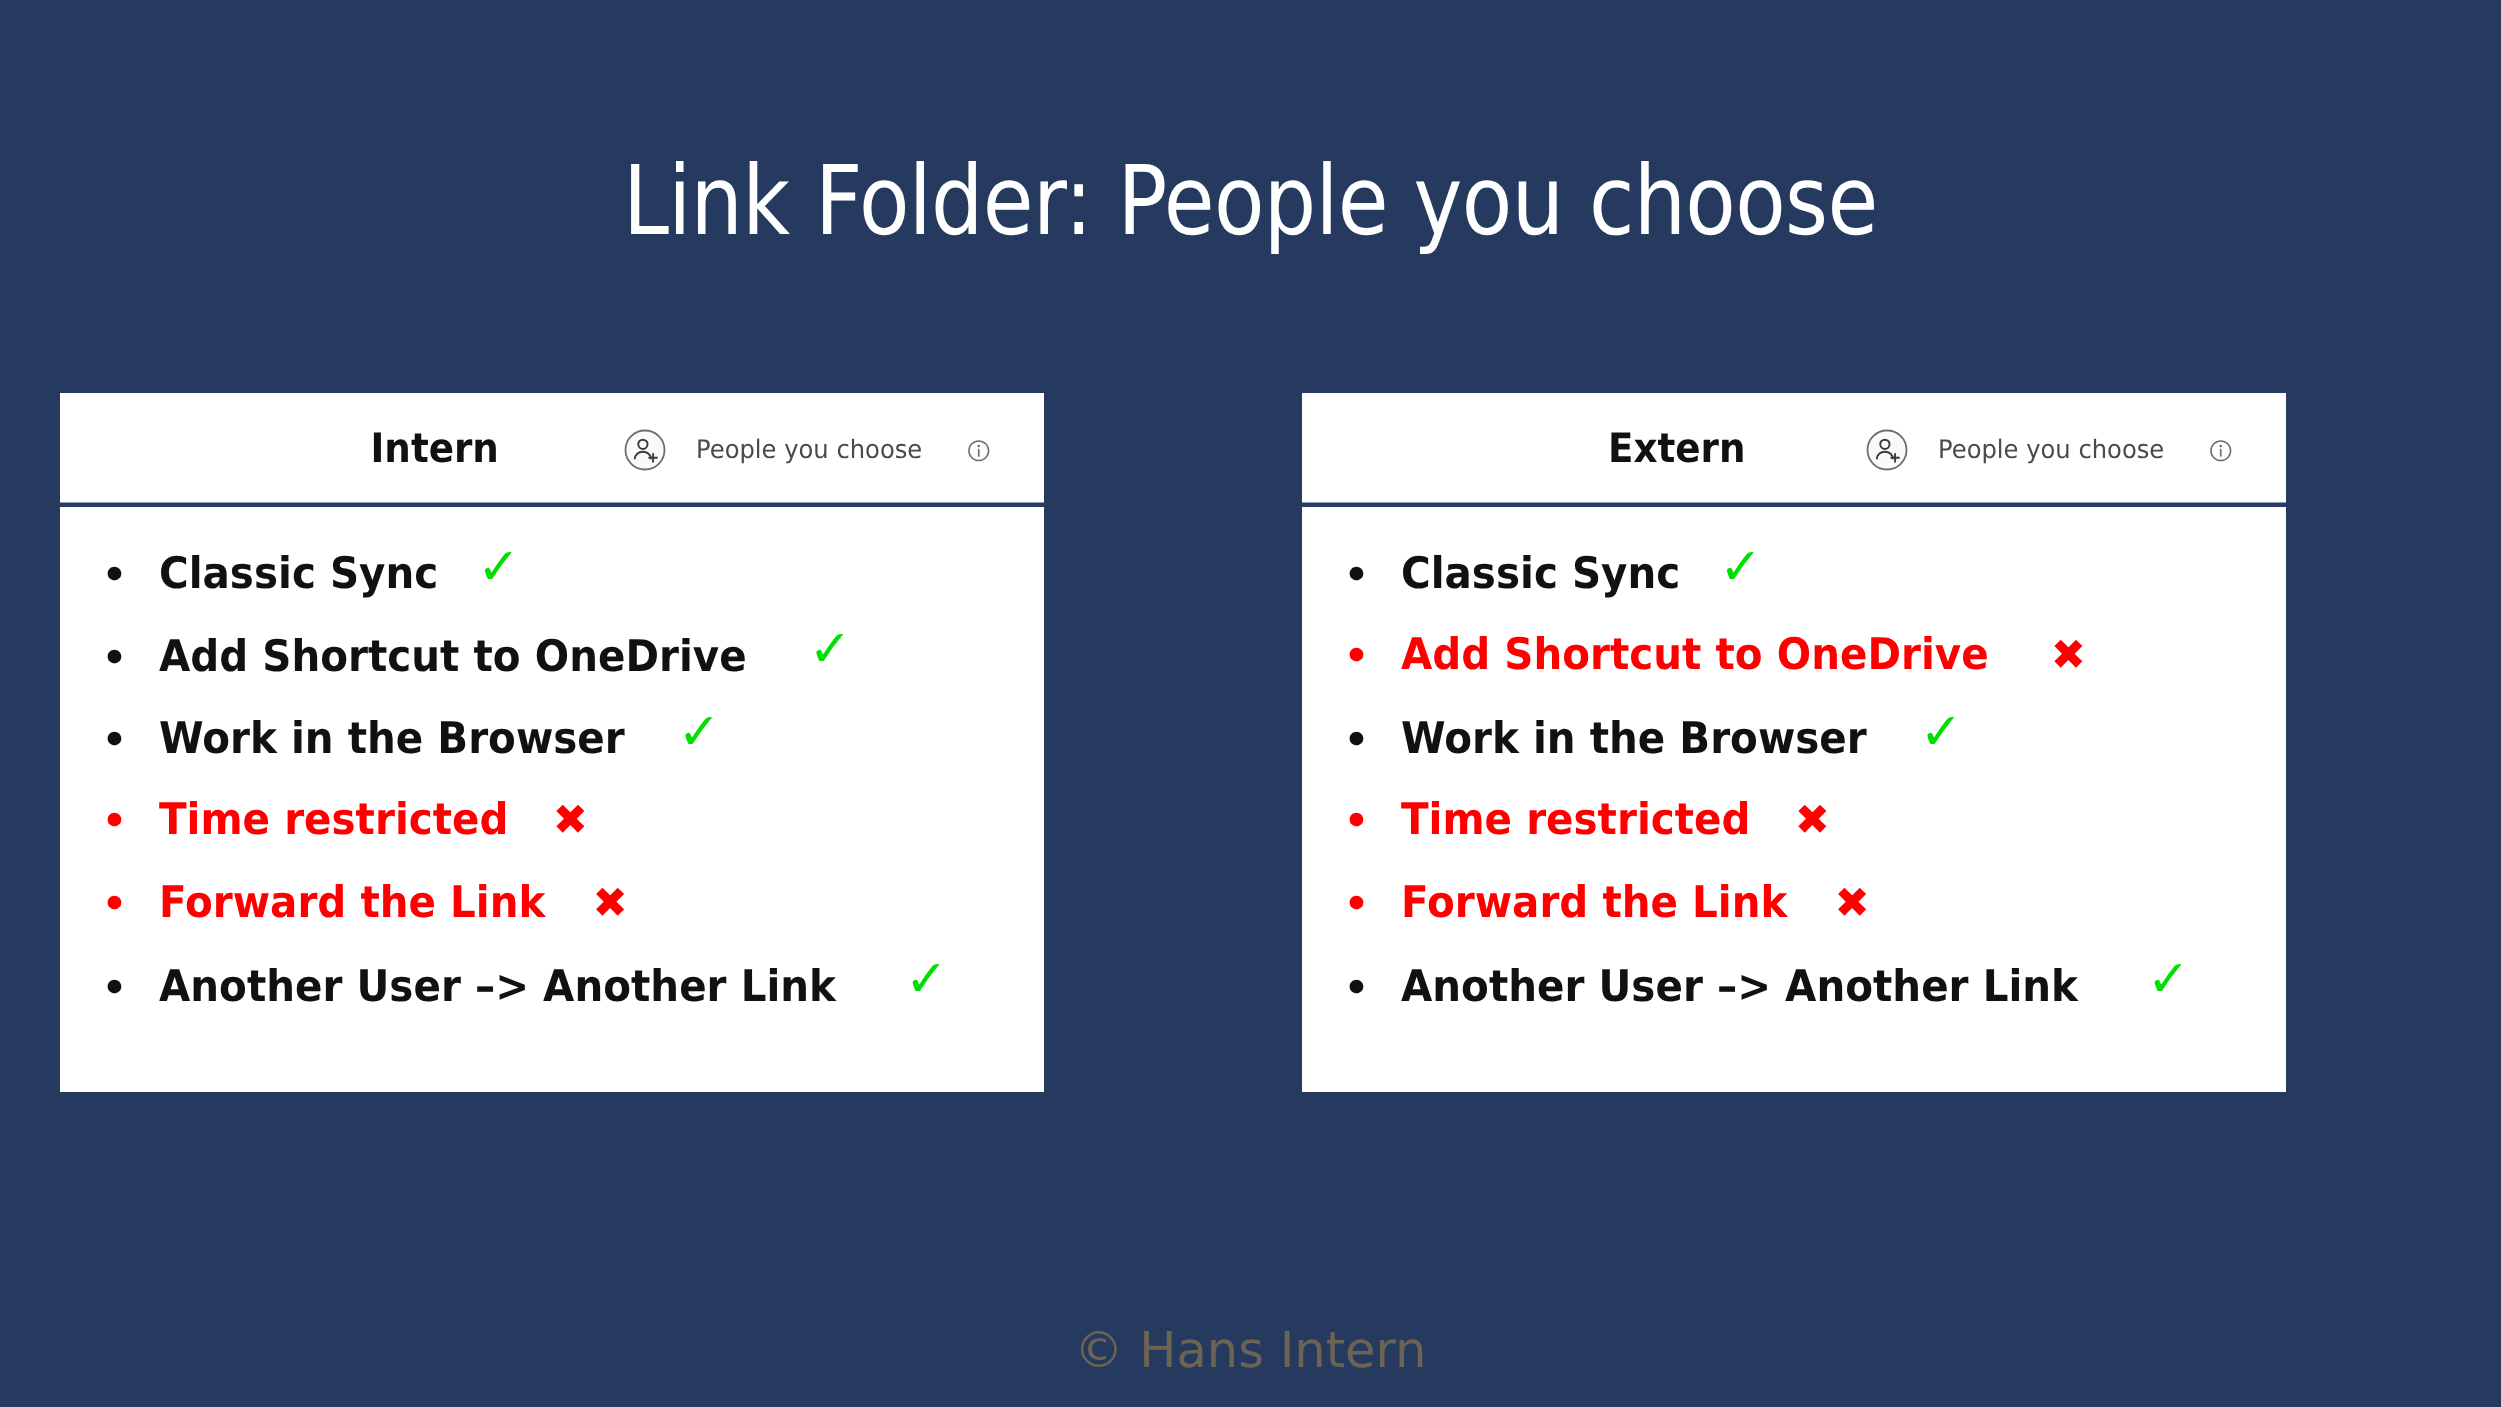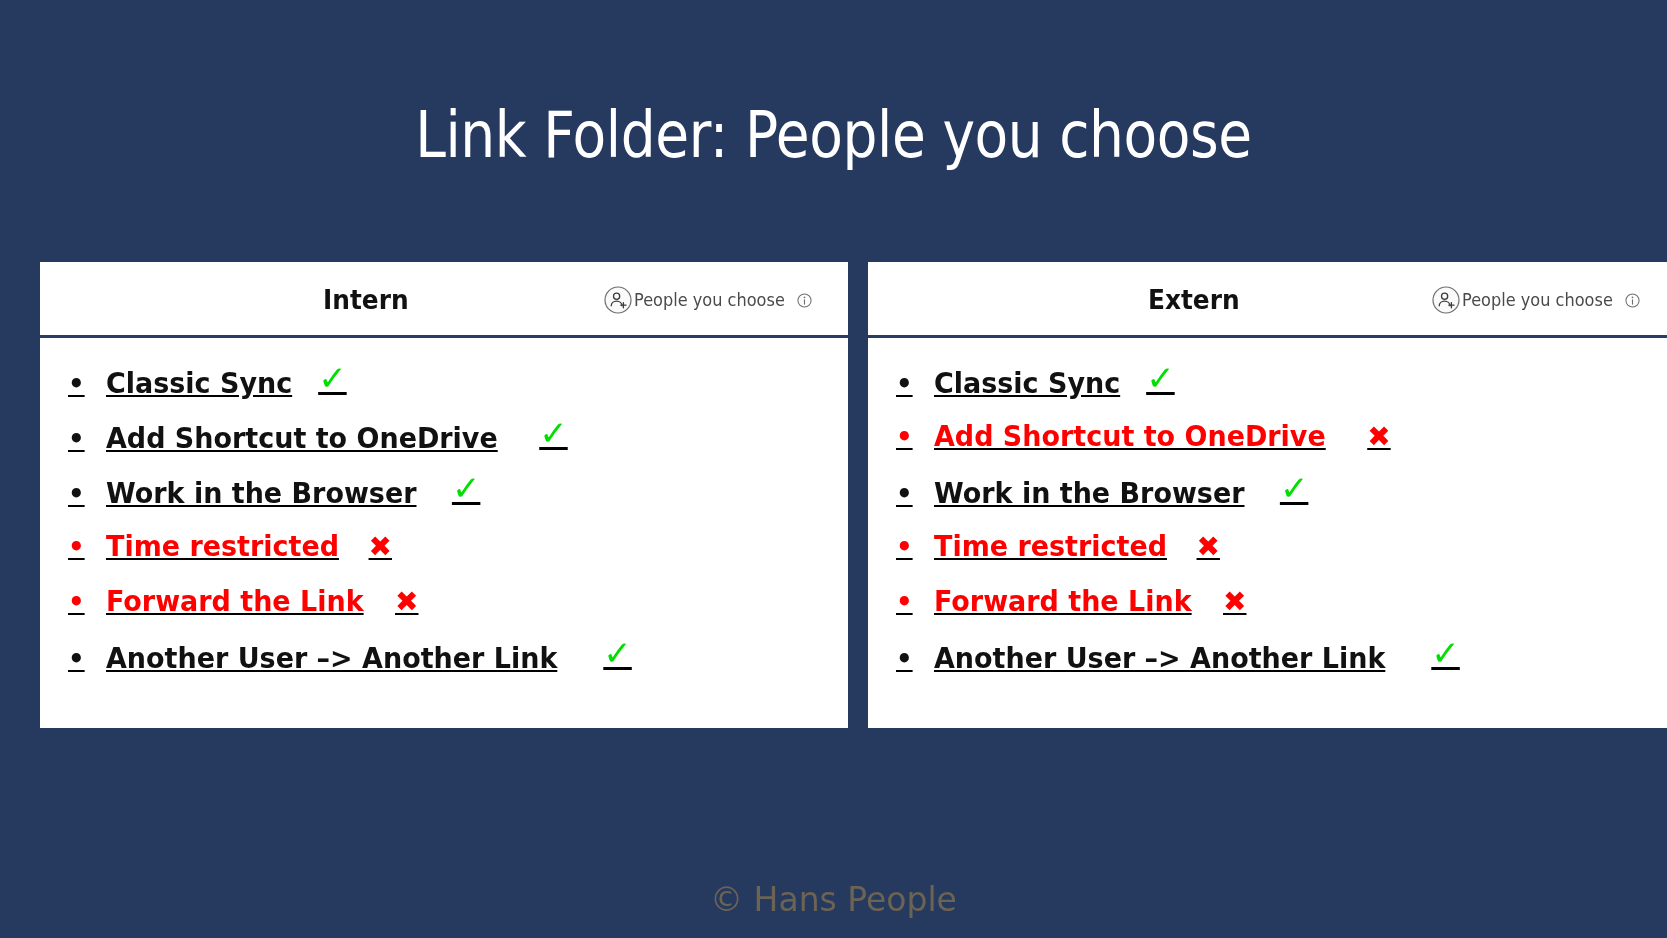--- a/index.html
+++ b/index.html
@@ -30,25 +30,24 @@
     line-height: 78px;
     white-space: nowrap;
     transform: scaleX(0.86);
     transform-origin: center top;
   }
 
   
   .card {
     position: absolute;
     top: 262px;
-    width: 808px;
+    width: 656px;
     height: 466px;
     background: #ffffff;
     box-sizing: border-box;
-    text-decoration: underline;
   }
   .card-left  { left: 40px; }
   .card-right { left: 868px; }
 
   .card-header {
     position: relative;
     height: 76px;
     border-bottom: 3px solid #2a3c63;
     box-sizing: border-box;
   }
@@ -66,21 +65,21 @@
     transform: scaleX(0.92) translateX(-85px);
     transform-origin: center;
   }
 
   .audience-chip {
     position: absolute;
     right: 36px;
     top: 24px;
     display: flex;
     align-items: center;
-    gap: 2px;
+    gap: 20px;
   }
   .people-icon {
     width: 28px;
     height: 28px;
     flex: 0 0 28px;
     display: block;
   }
   .audience-label {
     font-family: "DejaVu Sans", sans-serif;
     font-size: 17px;
@@ -261,13 +260,13 @@
       <span class="mark cross">✖</span>
     </li>
     <li class="bullet-item">
       <span class="bullet-dot">•</span>
       <span class="bullet-text">Another User –&gt;  Another Link</span>
       <span class="mark check">✓</span>
     </li>
   </ul>
 </div>
 
-<div class="watermark">© Hans People</div>
+<div class="watermark">© Hans Intern</div>
 
 </body></html>

